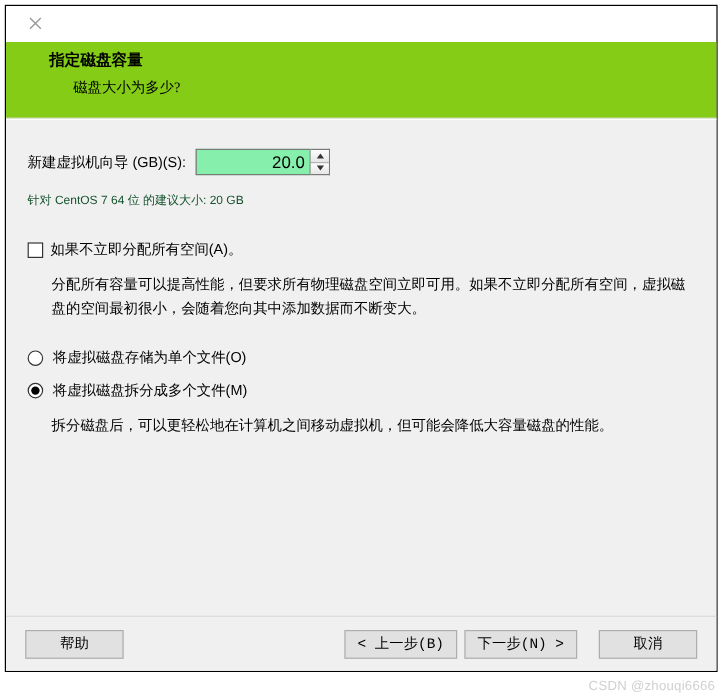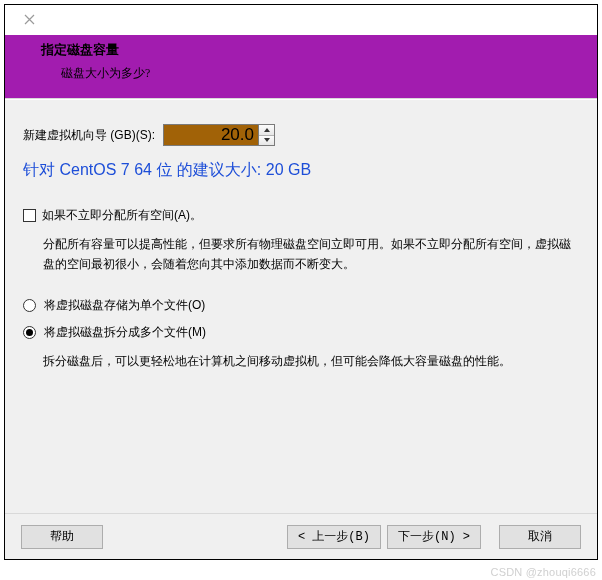--- a/index.html
+++ b/index.html
@@ -42,21 +42,21 @@
     text-align: center;
     color: #9a9a9a;
     font-size: 14px;
     line-height: 28px;
     cursor: pointer;
   }
   
   .header-panel {
     padding: 6px 14px 16px 36px;
     border-bottom: 1px solid #d9d9d9;
-    background: #a21caf;
+    background: #84cc16;
   }
   .header-panel .title {
     font-size: 13px;
     font-weight: 700;
     color: #000;
     margin-bottom: 6px;
   }
   .header-panel .subtitle {
     font-size: 12px;
     color: #000;
@@ -80,24 +80,24 @@
   .field-row label { font-size: 12px; color: #000; }
   .spin {
     display: flex;
     align-items: stretch;
     height: 22px;
   }
   .spin input {
     width: 96px;
     height: 22px;
     border: 1px solid #7a7a7a;
-    font-size: 17px;
+    font-size: 14px;
     padding: 0 4px;
     text-align: right;
-    background: #a16207;
+    background: #86efac;
     outline: none;
     font-family: inherit;
   }
   .spin .updown {
     display: flex;
     flex-direction: column;
     width: 16px;
     height: 22px;
     border: 1px solid #7a7a7a;
     border-left: none;
@@ -116,22 +116,22 @@
   }
   .spin .updown button + button { border-top: 1px solid #b3b3b3; }
   .arrow-up, .arrow-down {
     width: 0; height: 0;
     border-left: 3px solid transparent;
     border-right: 3px solid transparent;
   }
   .arrow-up { border-bottom: 4px solid #333; }
   .arrow-down { border-top: 4px solid #333; }
   .reco {
-    font-size: 16px;
-    color: #1d4ed8;
+    font-size: 10px;
+    color: #14532d;
     margin-bottom: 26px;
   }
   .checkrow {
     display: flex;
     align-items: center;
     gap: 6px;
     margin-bottom: 10px;
   }
   .chkbox {
     width: 13px; height: 13px;

